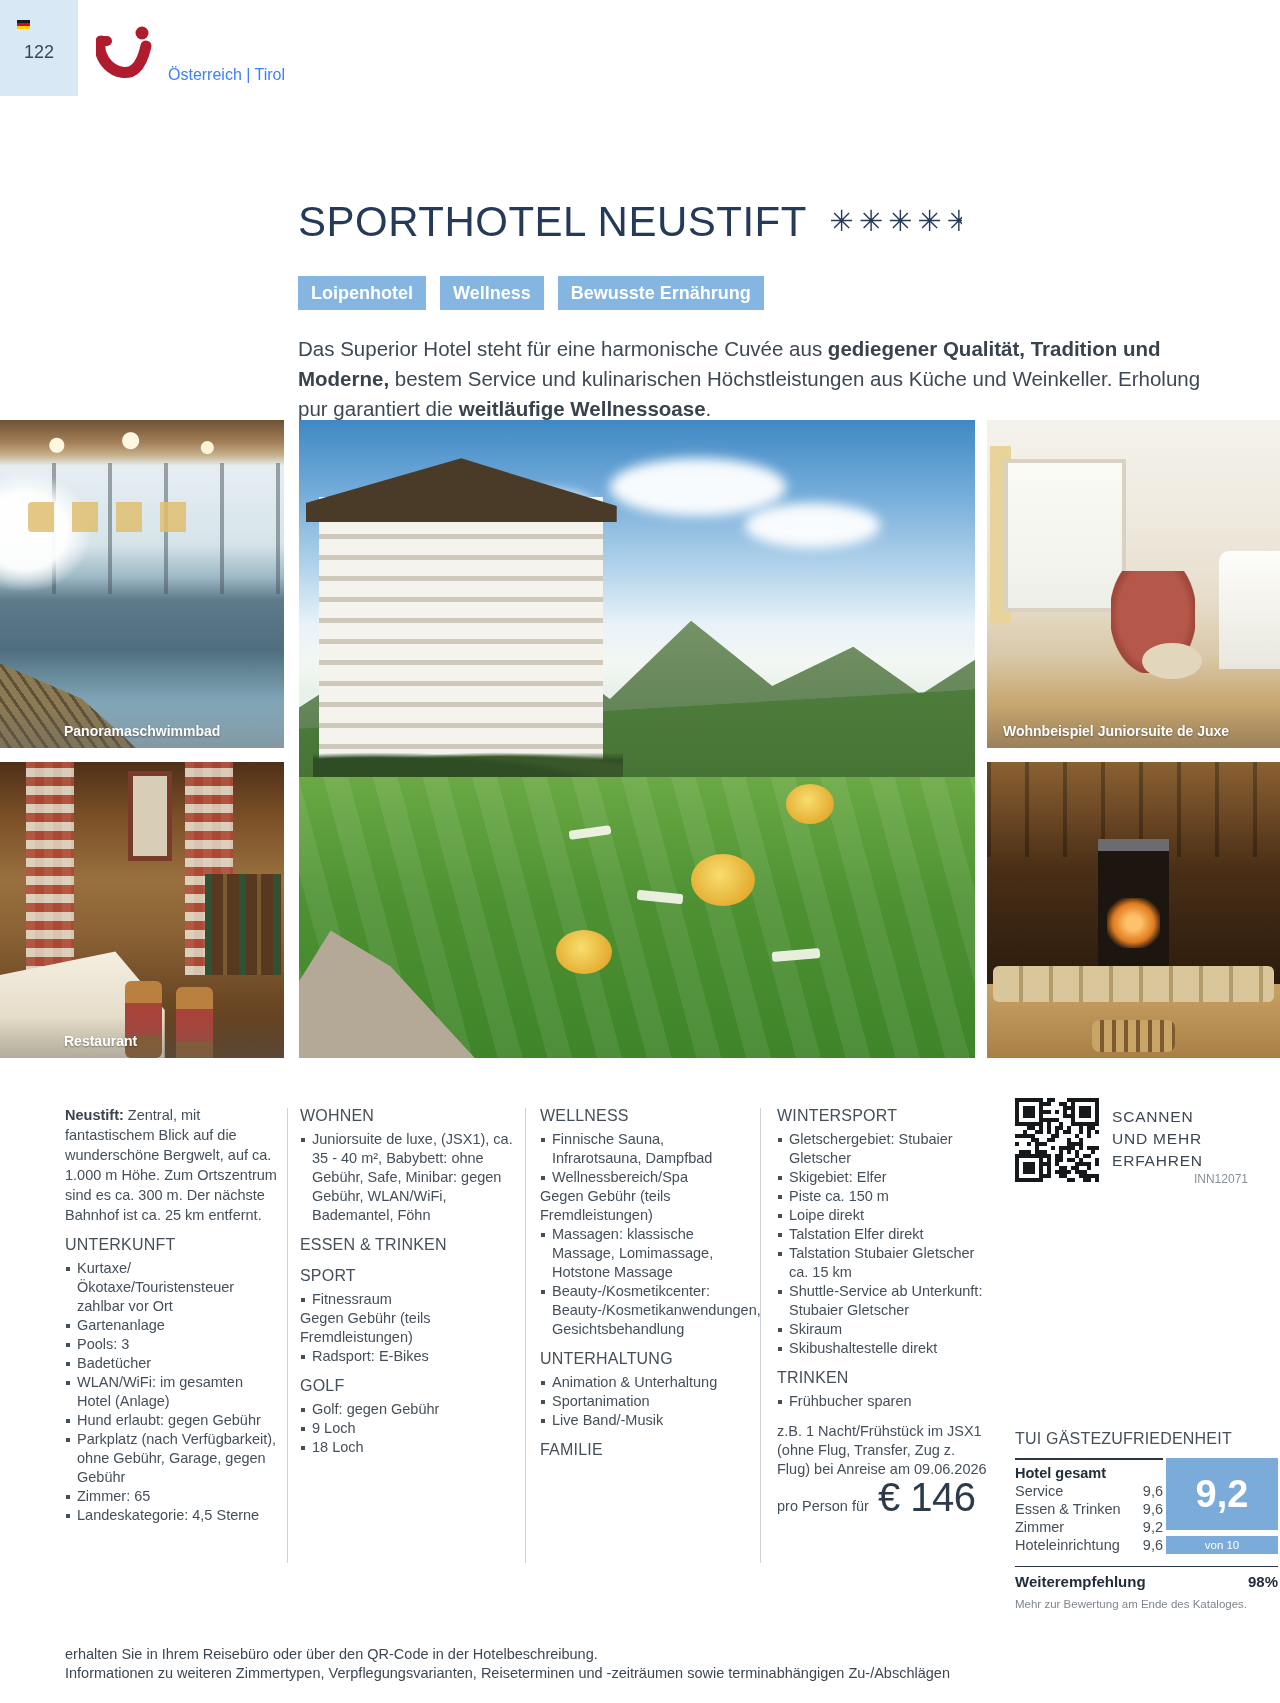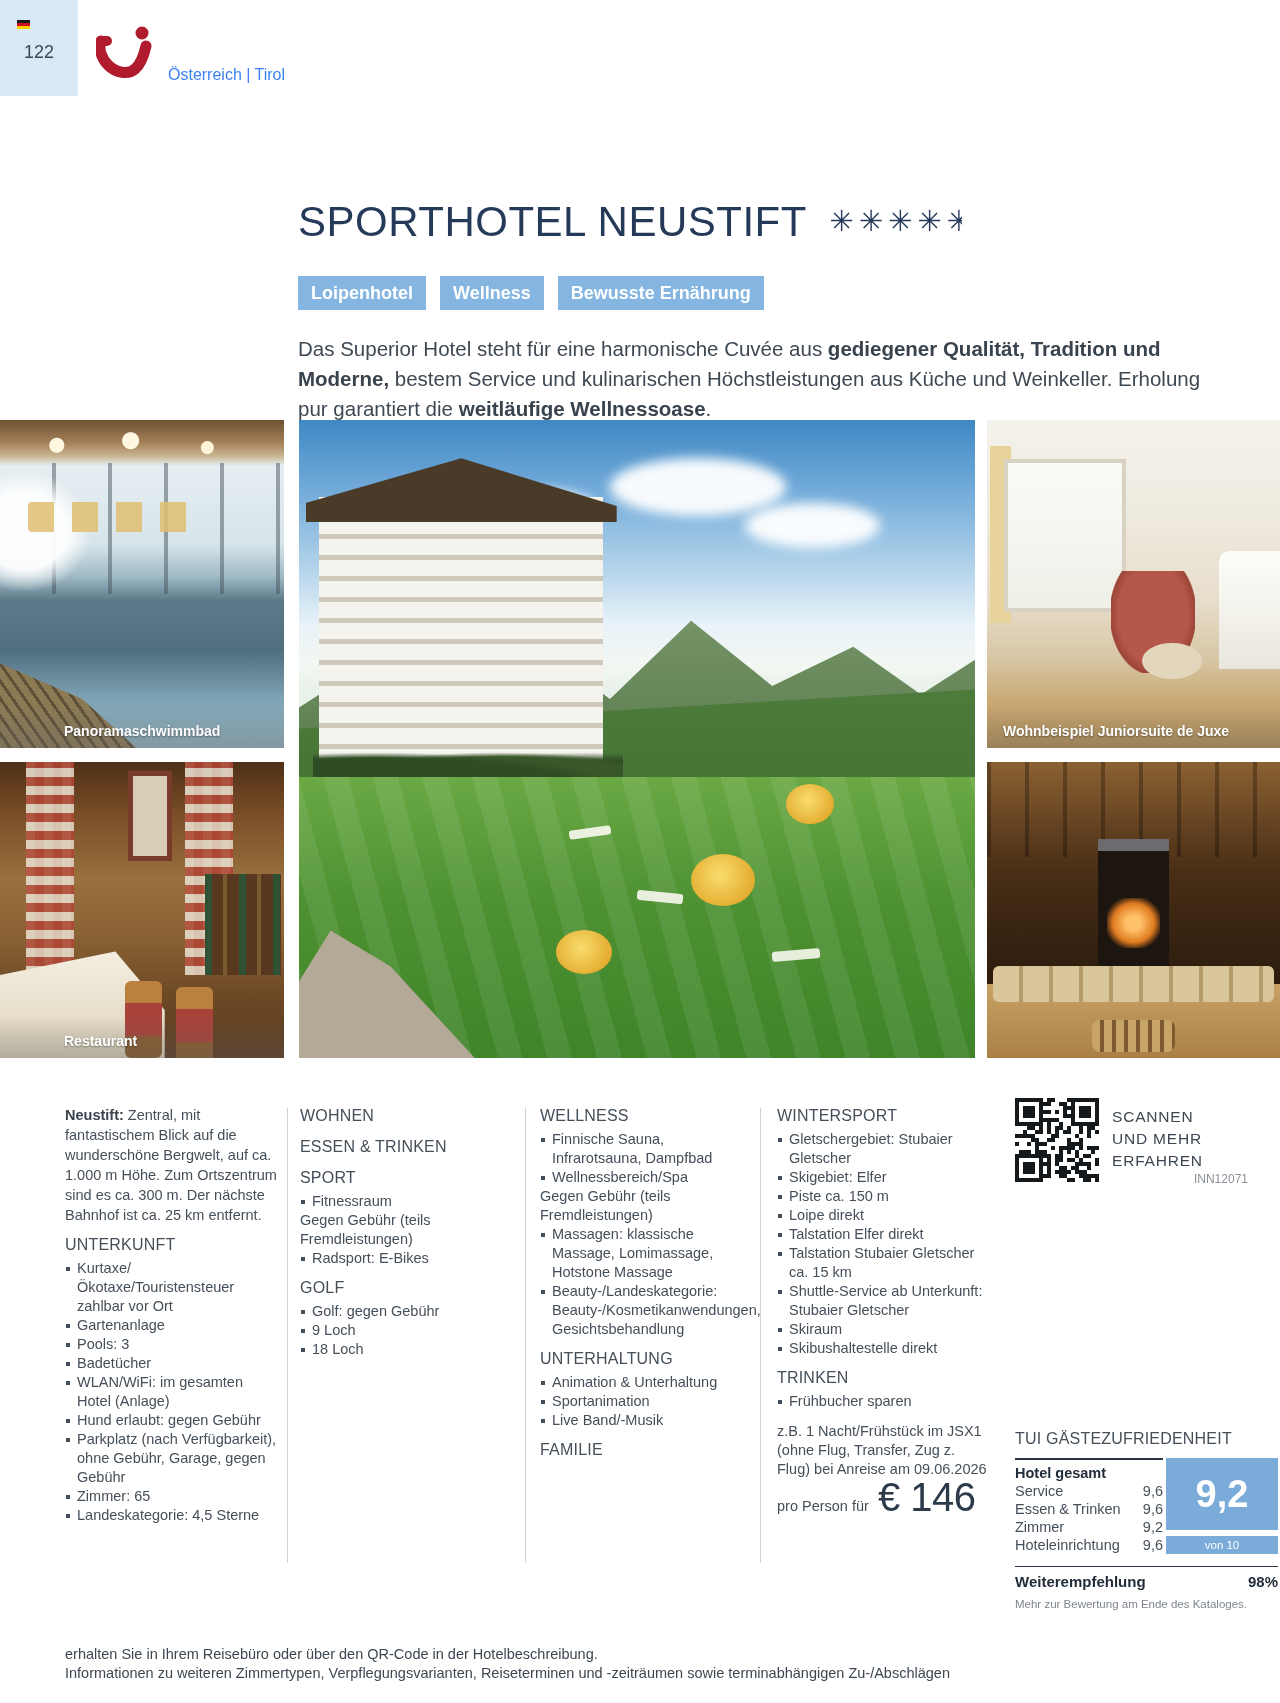--- a/index.html
+++ b/index.html
@@ -265,20 +265,23 @@
       <li class="b">Badetücher</li>
       <li class="b">WLAN/WiFi: im gesamten Hotel (Anlage)</li>
       <li class="b">Hund erlaubt: gegen Gebühr</li>
       <li class="b">Parkplatz (nach Verfügbarkeit), ohne Gebühr, Garage, gegen Gebühr</li>
       <li class="b">Zimmer: 65</li>
       <li class="b">Landeskategorie: 4,5 Sterne</li>
     </ul>
   </div>
 <div class="abs col" style="left:300px;width:213px">
     <div class="sec-h first">WOHNEN</div>
+    <ul>
+      <li class="b">Juniorsuite de luxe, (JSX1), ca. 35 - 40 m², Babybett: ohne Gebühr, Safe, Minibar: gegen Gebühr, WLAN/WiFi, Bademantel, Föhn</li>
+    </ul>
     <div class="sec-h">ESSEN &amp; TRINKEN</div>
     <div class="sec-h">SPORT</div>
     <ul>
       <li class="b">Fitnessraum</li>
       <li class="nob">Gegen Gebühr (teils Fremdleistungen)</li>
       <li class="b">Radsport: E-Bikes</li>
     </ul>
     <div class="sec-h">GOLF</div>
     <ul>
       <li class="b">Golf: gegen Gebühr</li>
@@ -286,21 +289,21 @@
       <li class="b">18 Loch</li>
     </ul>
   </div>
 <div class="abs col" style="left:540px;width:208px">
     <div class="sec-h first">WELLNESS</div>
     <ul>
       <li class="b">Finnische Sauna, Infrarotsauna, Dampfbad</li>
       <li class="b">Wellnessbereich/Spa</li>
       <li class="nob">Gegen Gebühr (teils Fremdleistungen)</li>
       <li class="b">Massagen: klassische Massage, Lomimassage, Hotstone Massage</li>
-      <li class="b">Beauty-/Landeskategorie: Beauty-/Kosmetikanwendungen, Gesichtsbehandlung</li>
+      <li class="b">Beauty-/Kosmetikcenter: Beauty-/Kosmetikanwendungen, Gesichtsbehandlung</li>
     </ul>
     <div class="sec-h">UNTERHALTUNG</div>
     <ul>
       <li class="b">Animation &amp; Unterhaltung</li>
       <li class="b">Sportanimation</li>
       <li class="b">Live Band/-Musik</li>
     </ul>
     <div class="sec-h">FAMILIE</div>
   </div>
 <div class="abs col" style="left:777px;width:212px">

